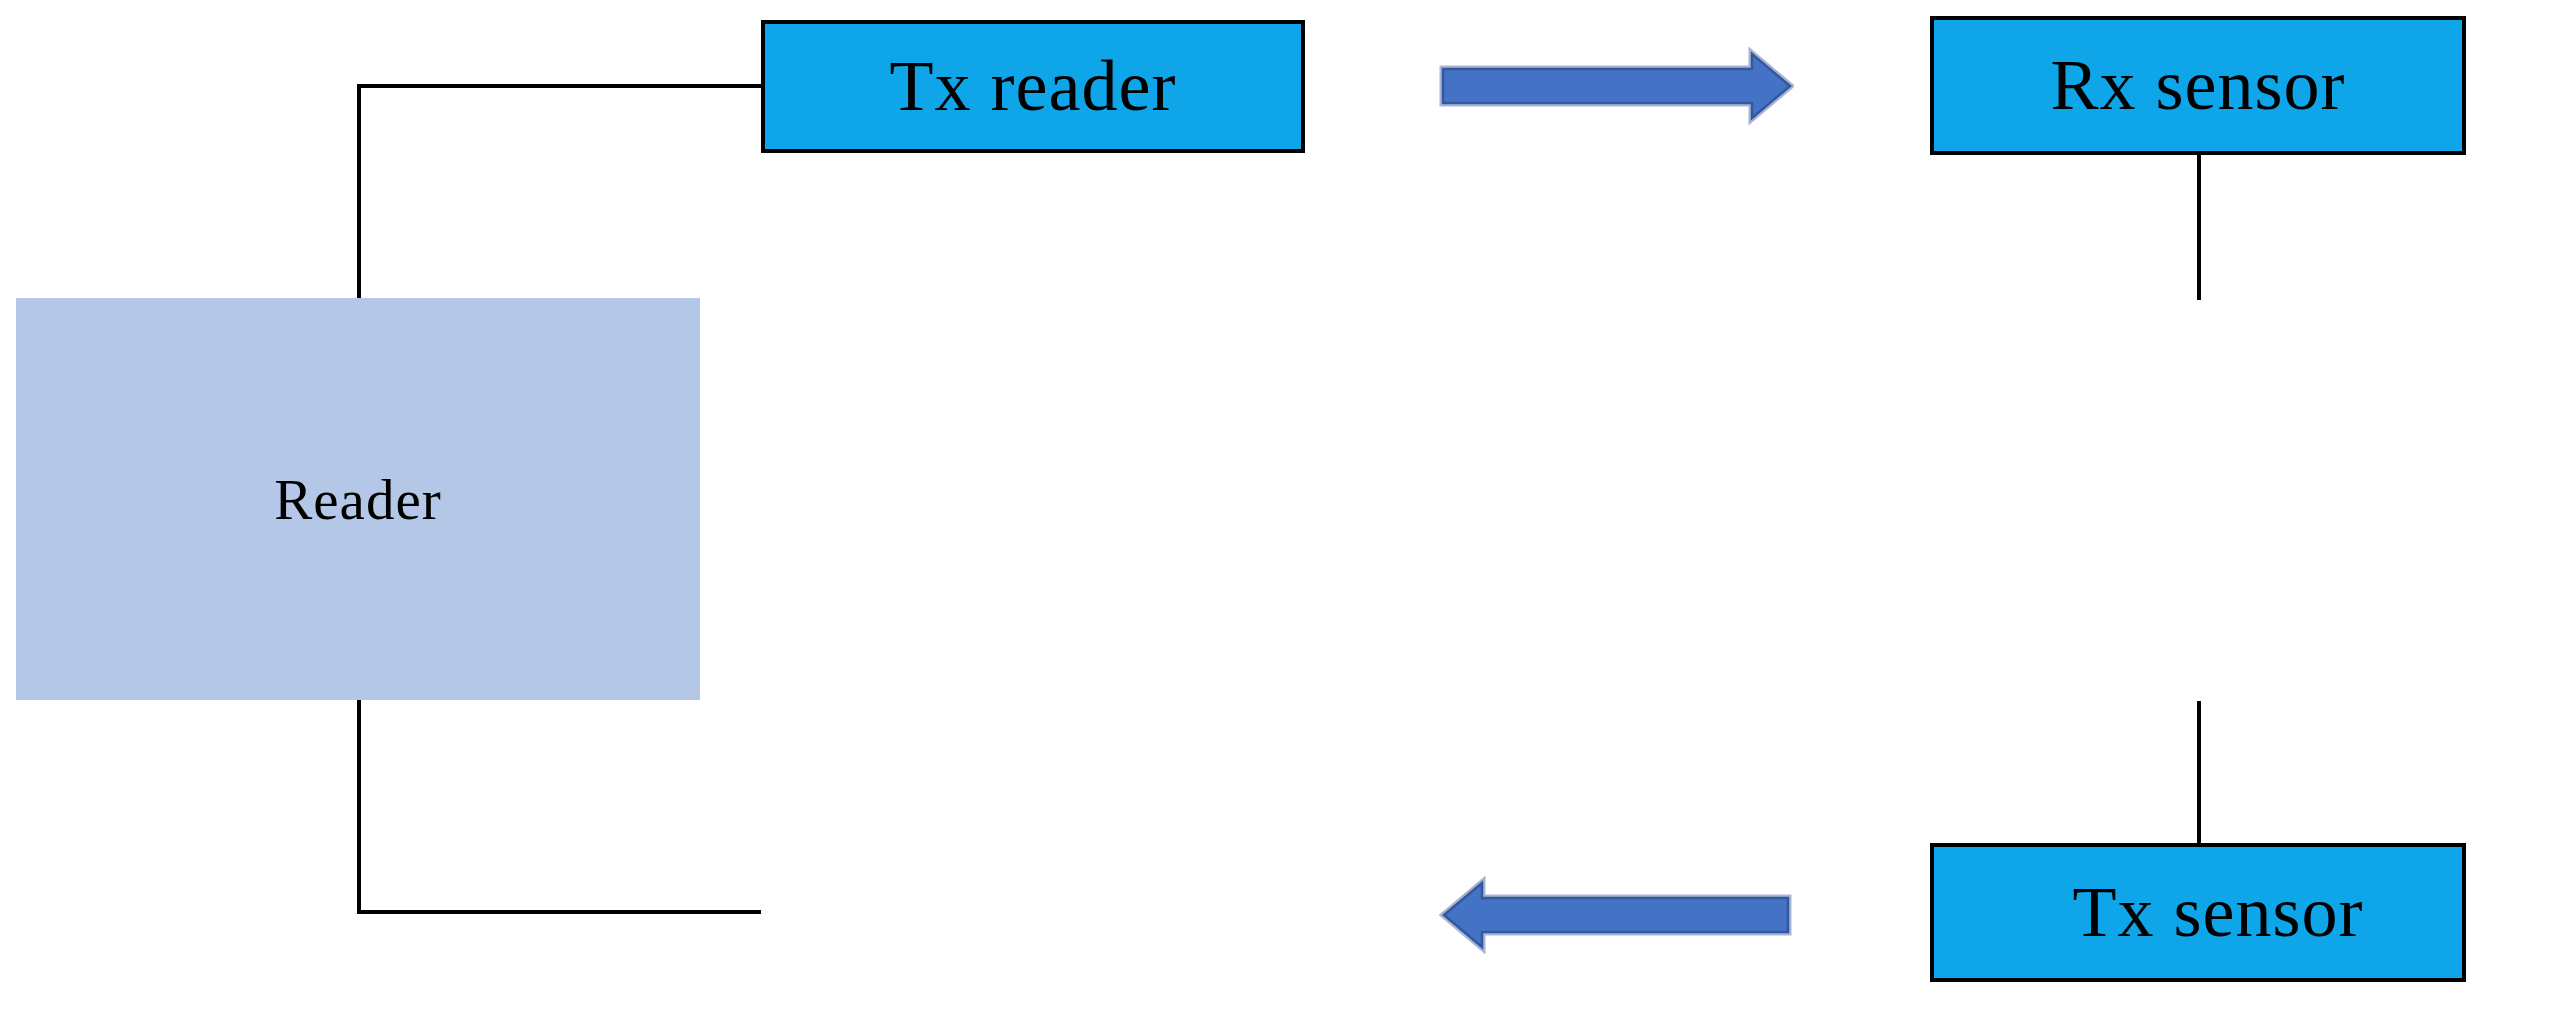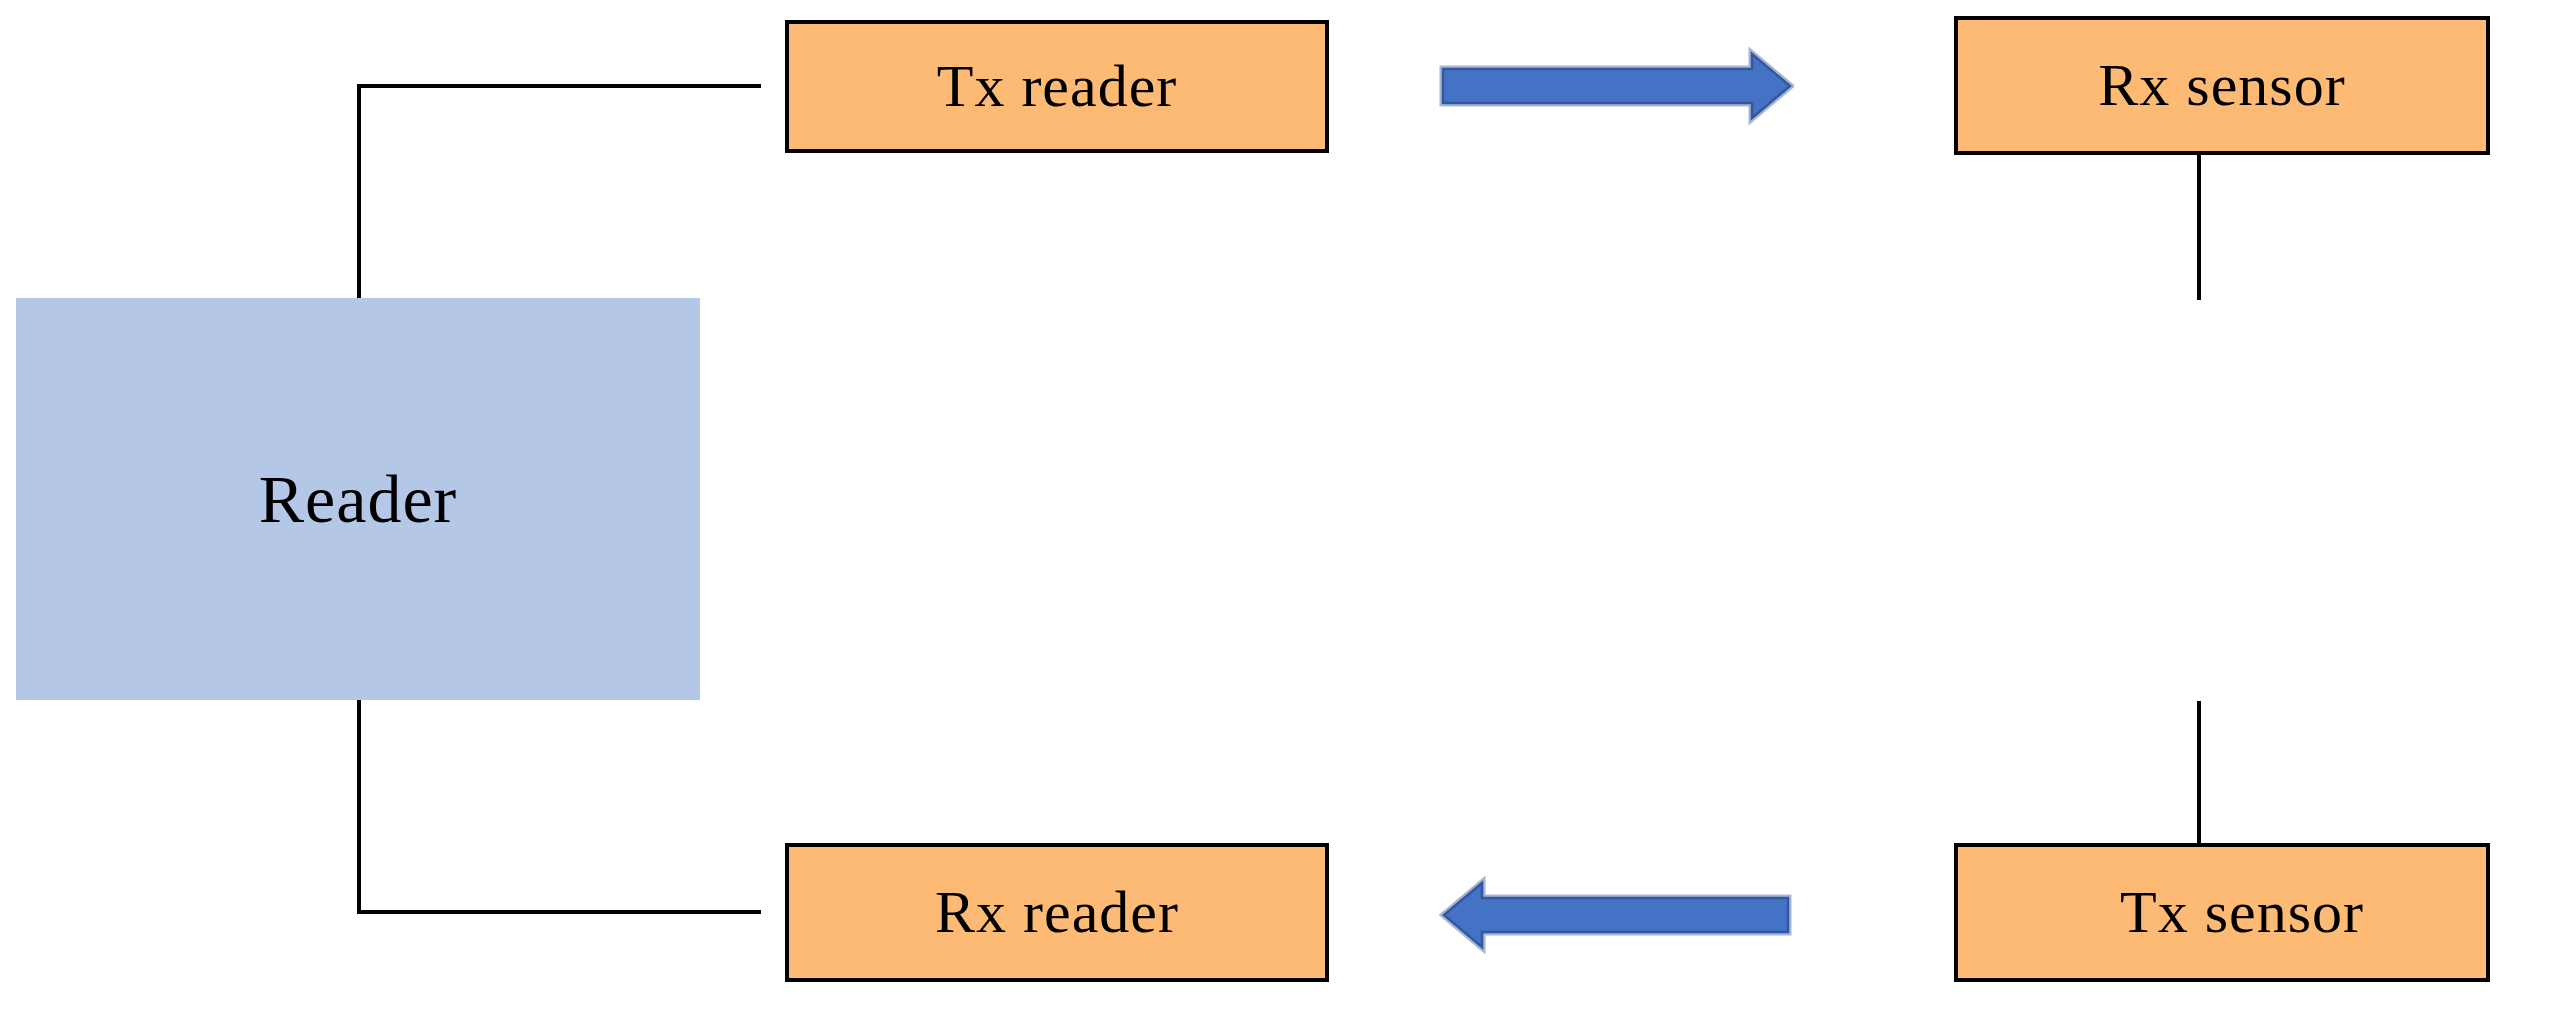--- a/index.html
+++ b/index.html
@@ -14,38 +14,37 @@
     background: var(--canvas-bg, #ffffff);
     overflow: hidden;
     font-family: "Liberation Serif", "DejaVu Serif", serif;
   }
   .block {
     position: absolute;
     background: var(--block-fill, #b4c7e7);
     display: flex;
     align-items: center;
     justify-content: center;
-    font-size: 68px;
+    font-size: 57px;
     color: var(--text-color, #000000);
     letter-spacing: 1px;
   }
   .block-reader    { left: 16px;   top: 298px; width: 684px; height: 402px; }
   .block-resonator { left: 1862px; top: 300px; width: 677px; height: 401px; }
   .port {
     position: absolute;
-    background: #fdba74;
+    background: #0ea5e9;
     border: 4px solid var(--line-color, #000000);
     box-sizing: border-box;
     display: flex;
     align-items: center;
     justify-content: center;
-    font-size: 60px;
+    font-size: 72px;
     color: var(--text-color, #000000);
     letter-spacing: 1px;
-    margin-left: 24px;
   }
   .port-tx-reader { left: 761px;  top: 20px;  width: 544px; height: 133px; }
   .port-rx-sensor { left: 1930px; top: 16px;  width: 536px; height: 139px; }
   .port-rx-reader { left: 761px;  top: 843px; width: 544px; height: 139px; }
   .port-tx-sensor { left: 1930px; top: 843px; width: 536px; height: 139px; padding-left: 40px; }
   .connector {
     position: absolute;
     background: var(--line-color, #000000);
   }
   .conn-left-top-v     { left: 357px;  top: 86px;  width: 4px;   height: 212px; }
@@ -82,23 +81,20 @@
   <div class="block block-reader">
     <span>Reader</span>
   </div>
 
   <div class="port port-tx-reader">
     <span>Tx reader</span>
   </div>
   <div class="port port-rx-sensor">
     <span>Rx sensor</span>
   </div>
-  <div class="port port-rx-reader">
-    <span>Rx reader</span>
-  </div>
   <div class="port port-tx-sensor">
     <span>Tx sensor</span>
   </div>
 
   <div class="connector conn-left-top-v"></div>
   <div class="connector conn-left-top-h"></div>
   <div class="connector conn-left-bottom-v"></div>
   <div class="connector conn-left-bottom-h"></div>
   <div class="connector conn-right-top-v"></div>
   <div class="connector conn-right-bottom-v"></div>

